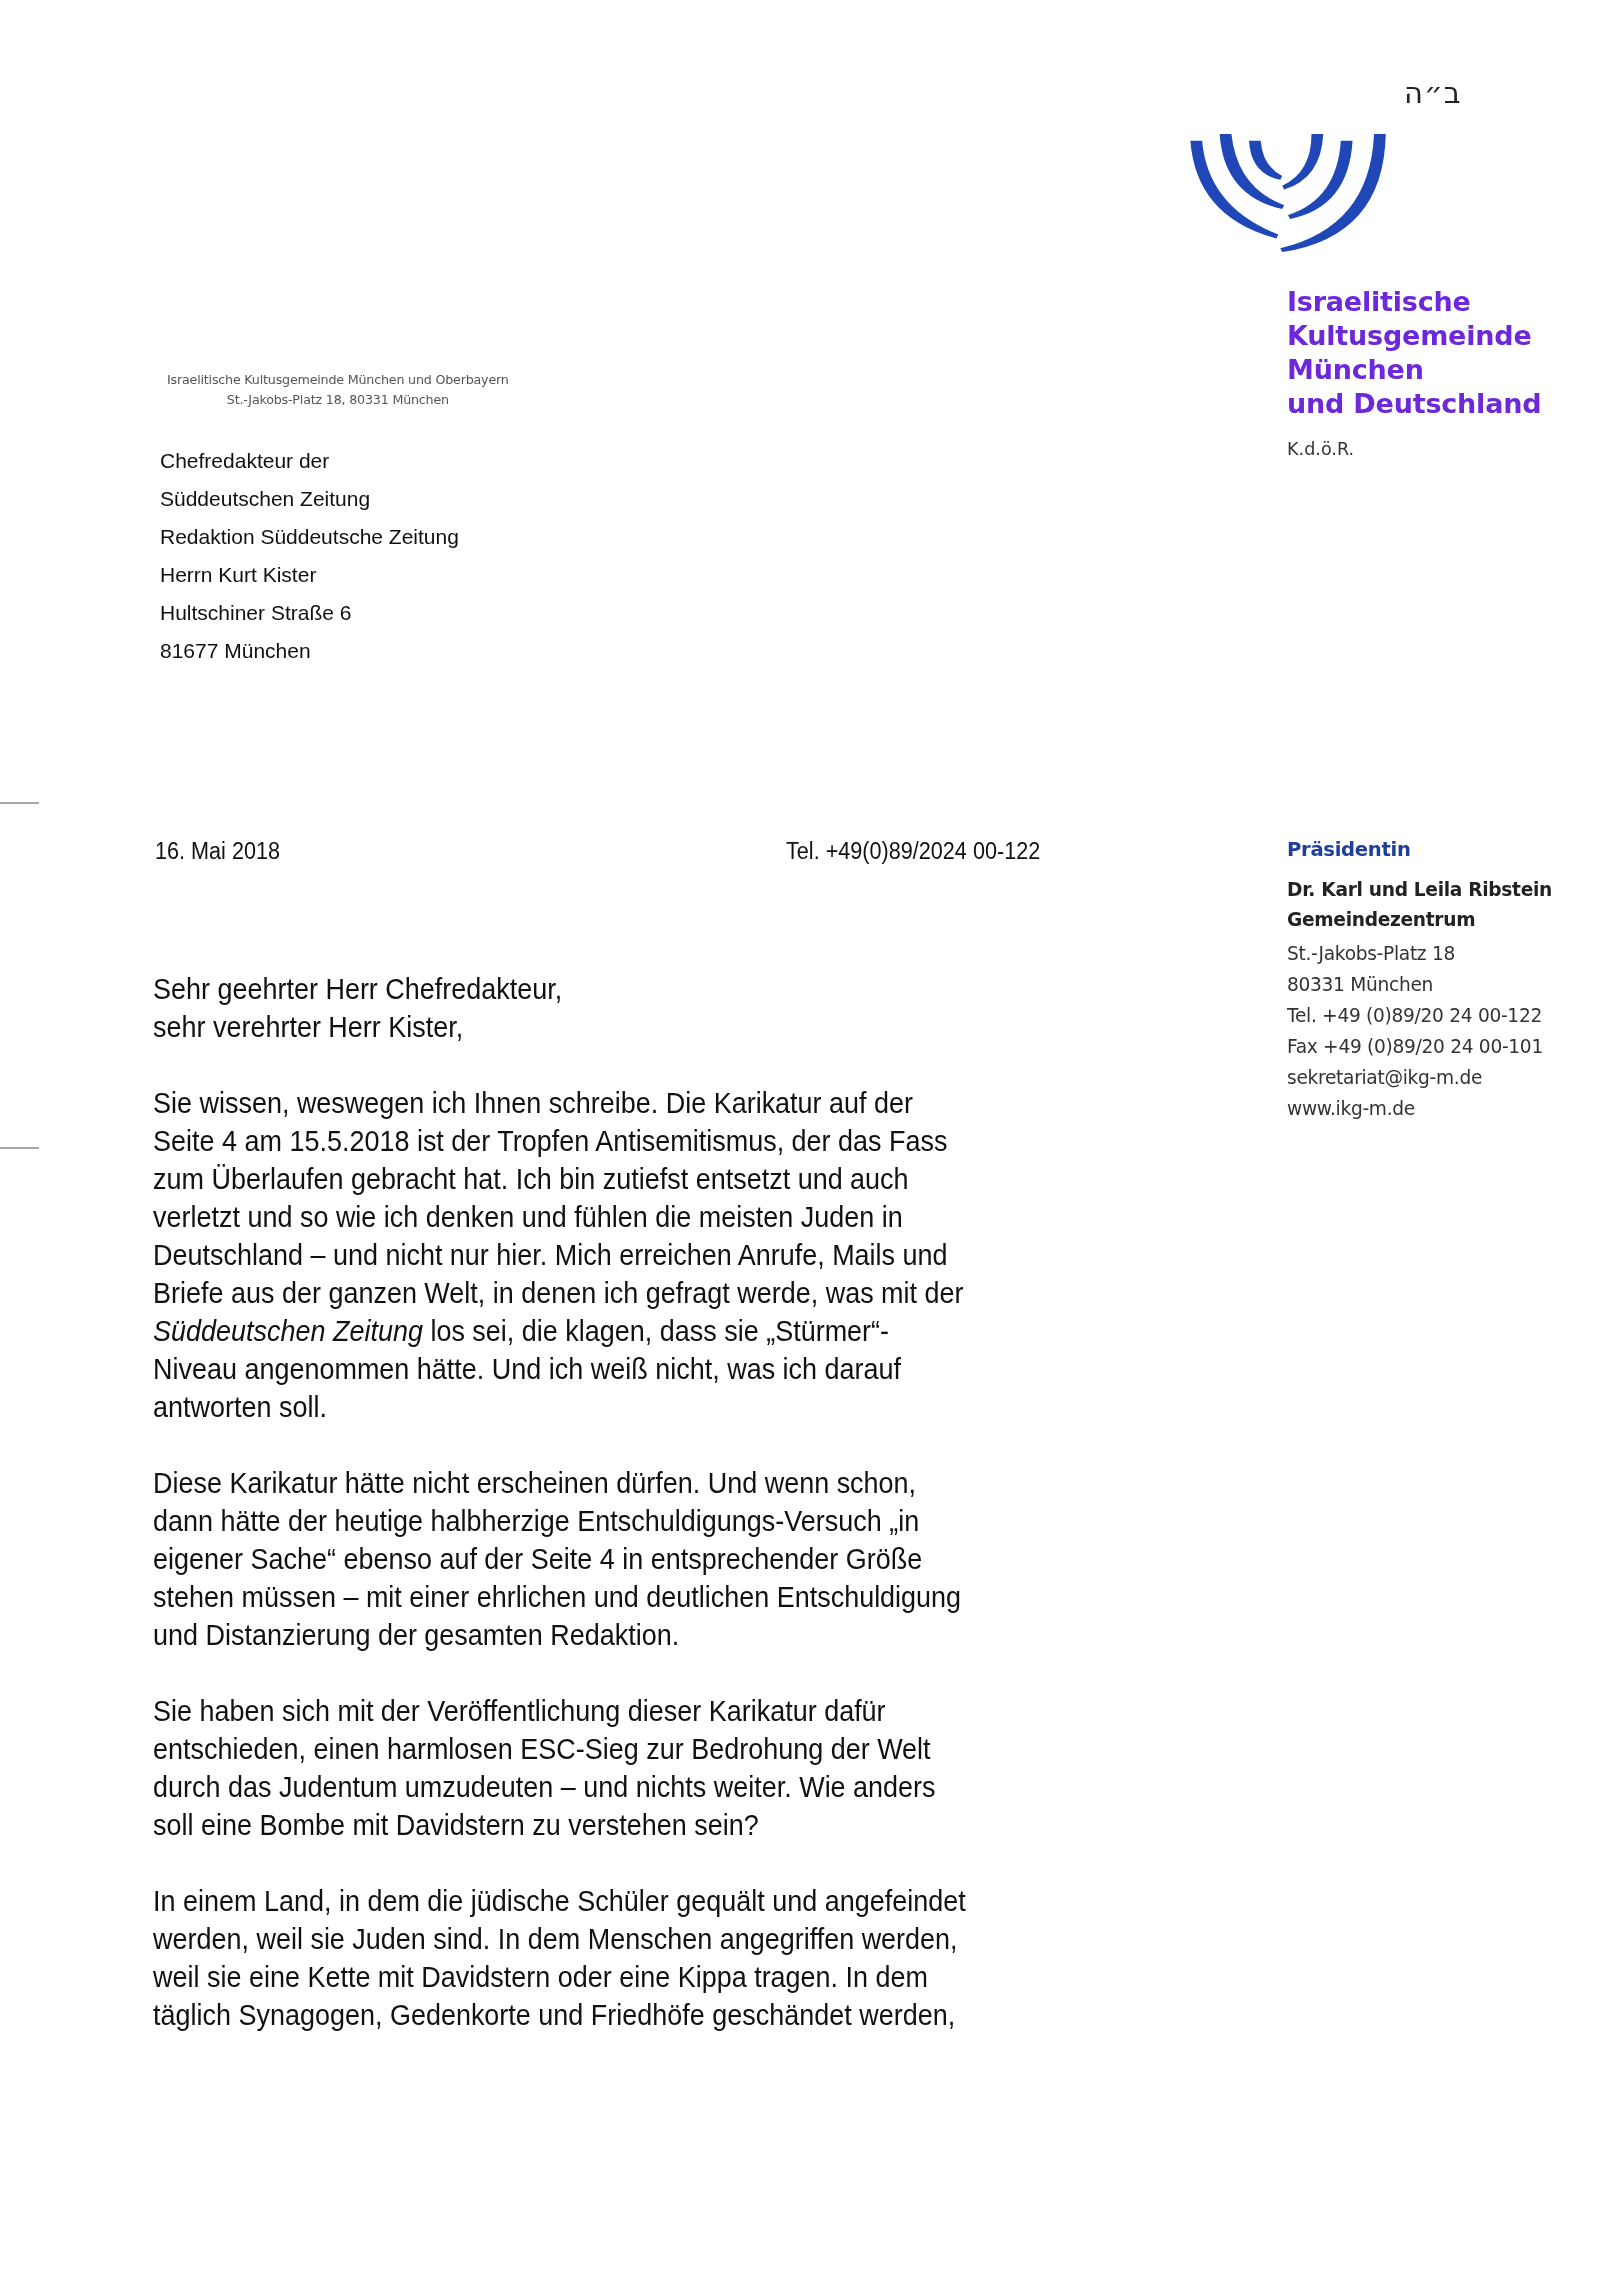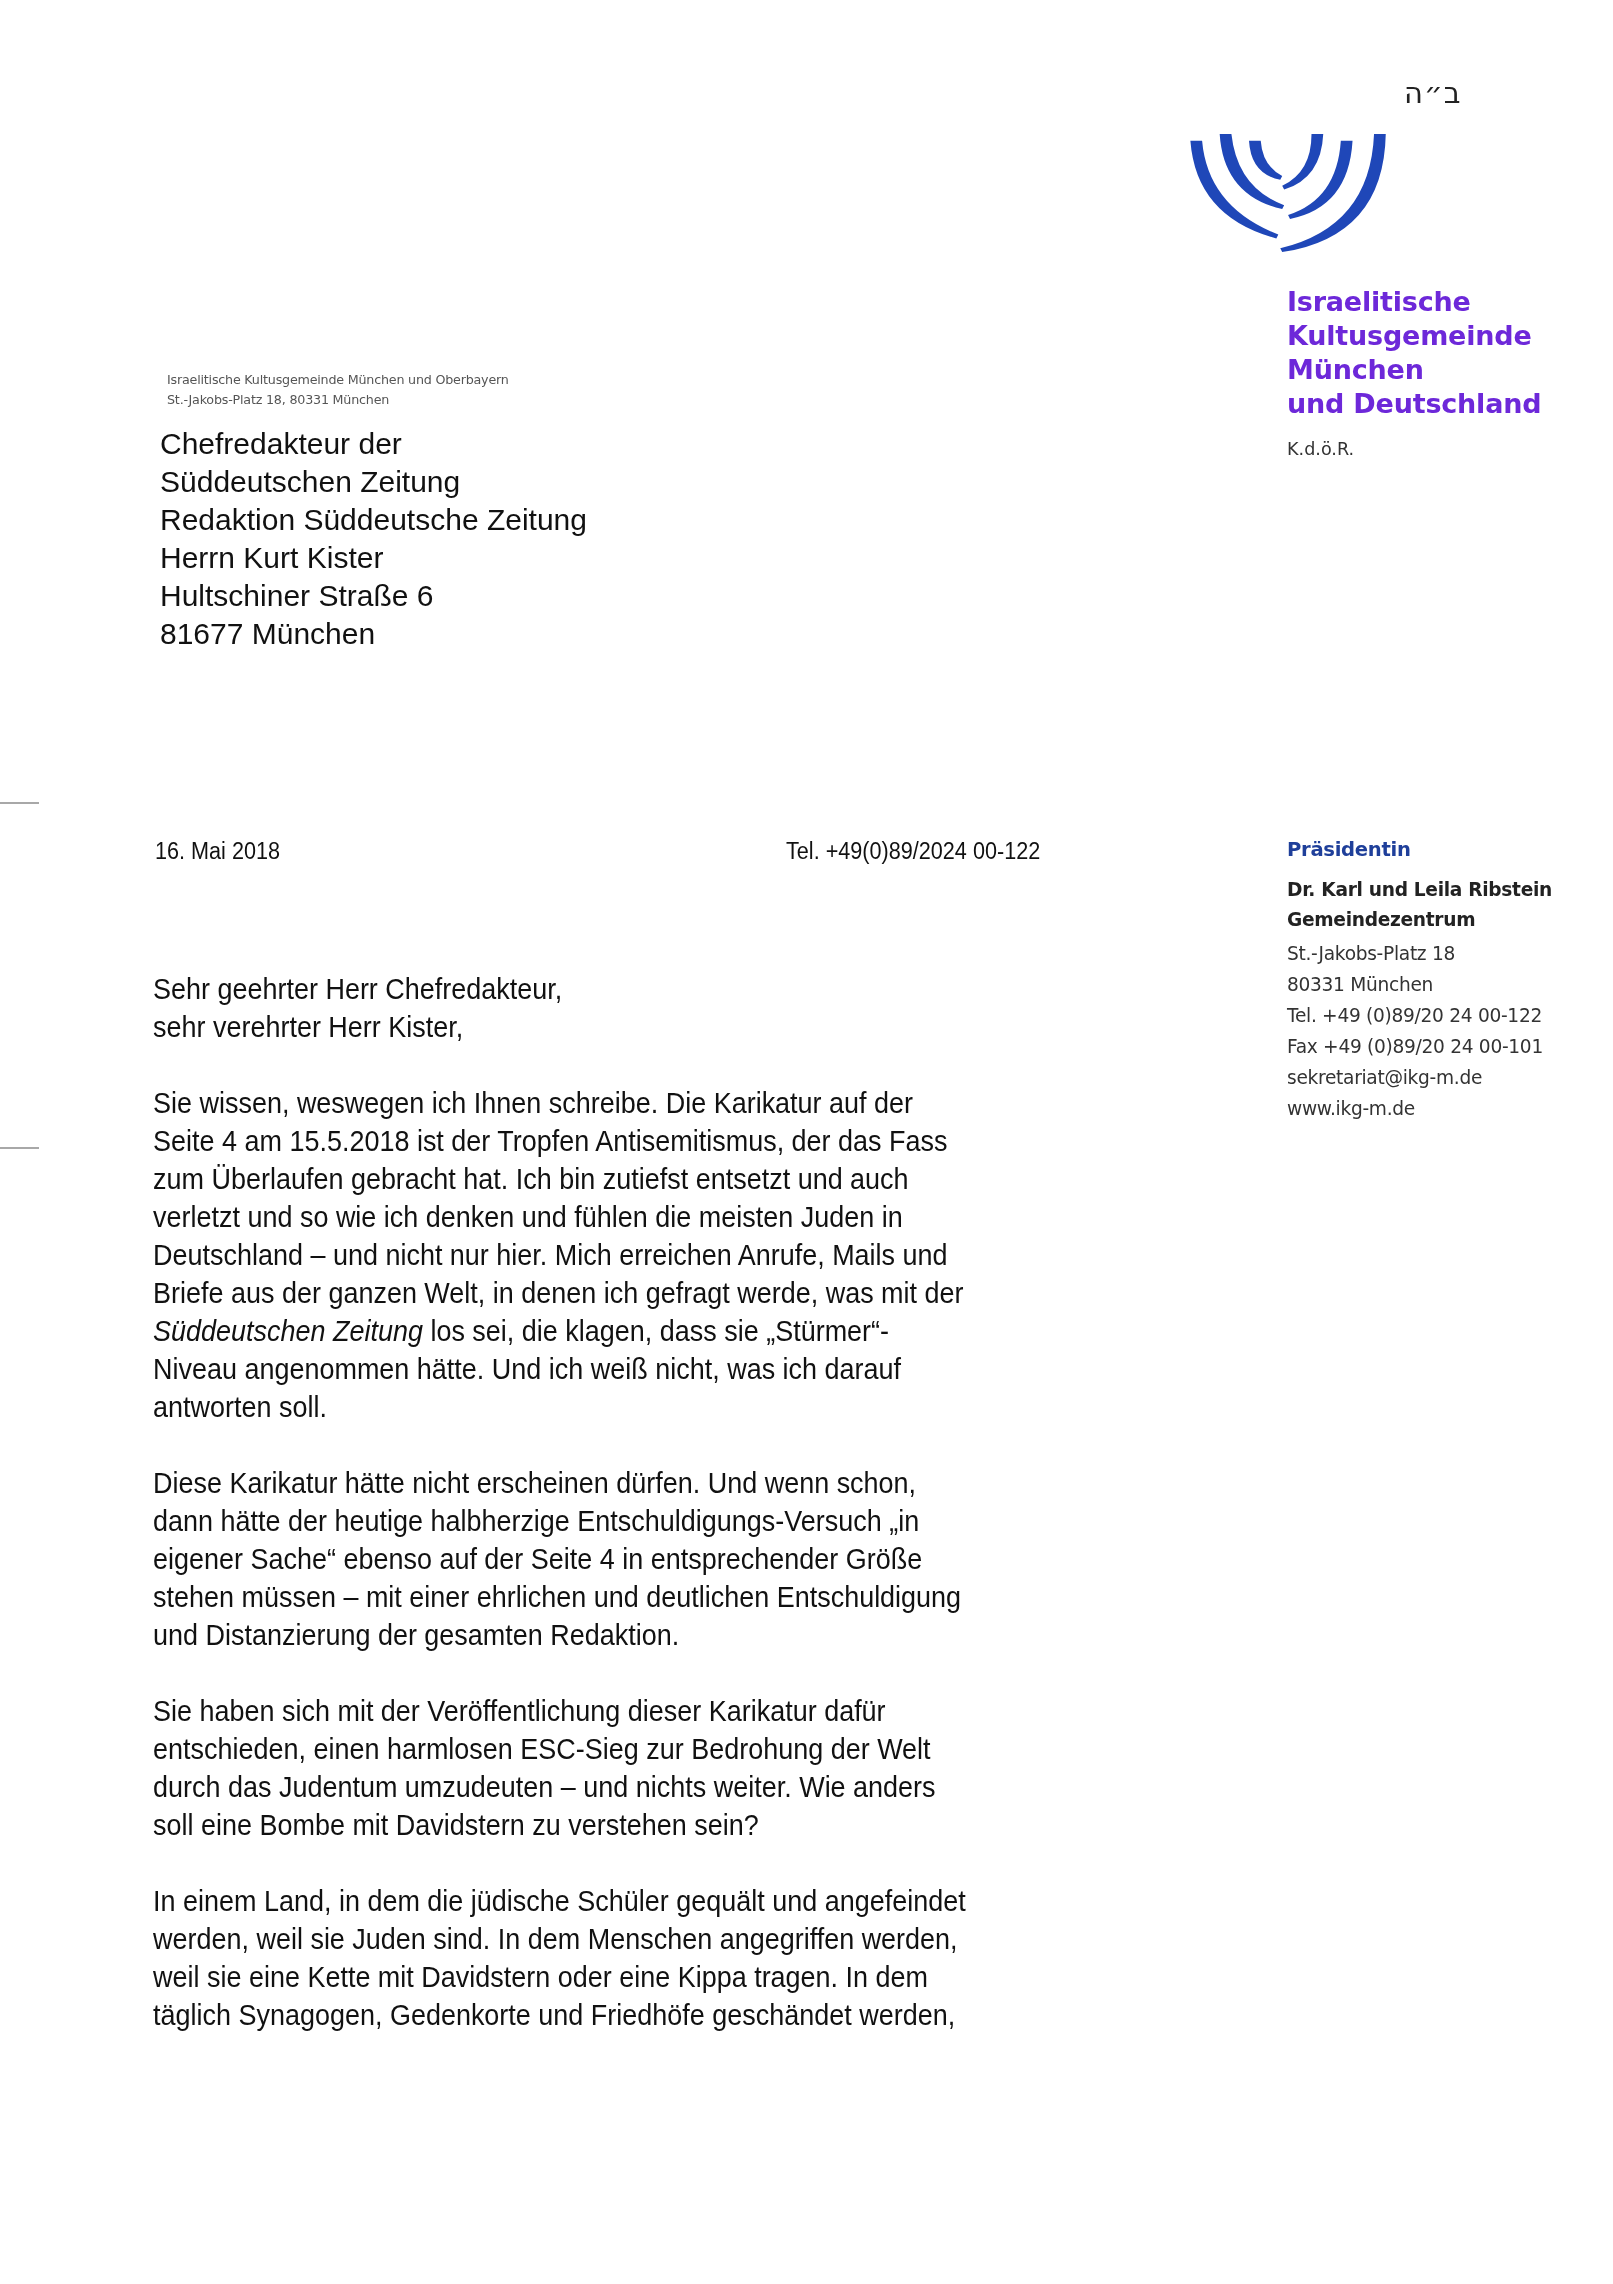--- a/index.html
+++ b/index.html
@@ -70,29 +70,30 @@
     
     .sender-line {
       position: absolute;
       left: 167px;
       top: 370px;
       font-family: "DejaVu Sans", sans-serif;
       font-size: 12.7px;
       line-height: 19.6px;
       color: #555;
       letter-spacing: -0.2px;
+      text-align: center;
     }
 
     
     .recipient {
       position: absolute;
       left: 160px;
-      top: 425px;
+      top: 442px;
       font-family: "Liberation Sans", sans-serif;
-      font-size: 30px;
+      font-size: 21px;
       line-height: 38px;
       color: #111;
     }
     .recipient div { white-space: nowrap; }
 
     
     .date-line {
       position: absolute;
       left: 155px;
       top: 838px;

